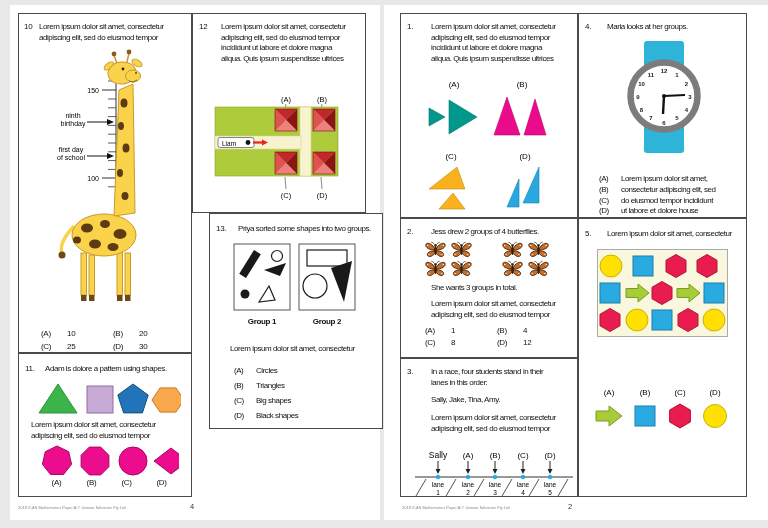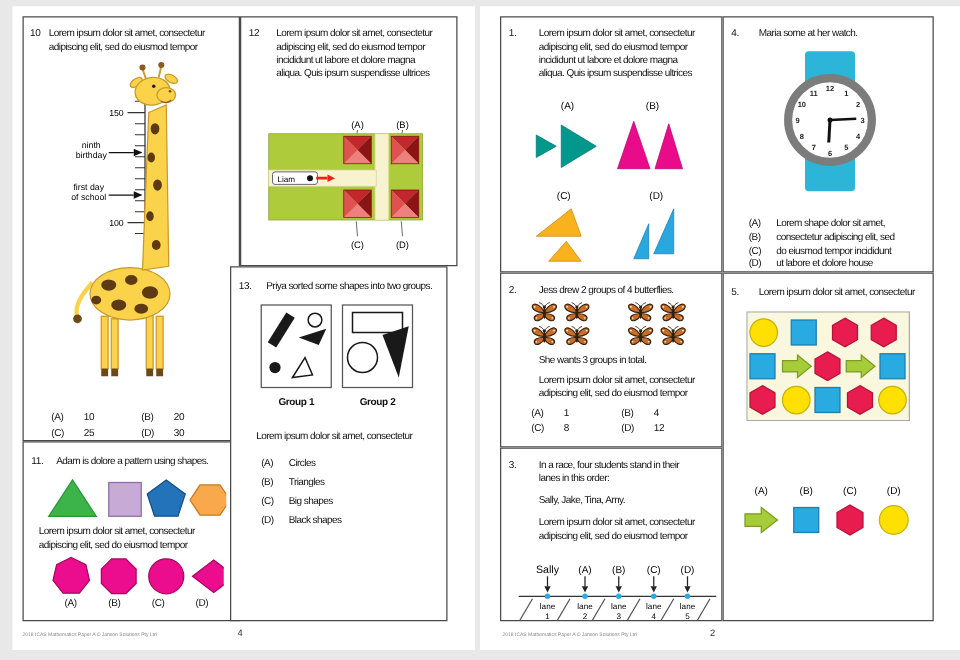--- a/index.html
+++ b/index.html
@@ -220,21 +220,21 @@
     <text x="85" y="106" font-size="7.5" text-anchor="middle">(C)</text>
     <text x="121" y="106" font-size="7.5" text-anchor="middle">(D)</text>
     <rect x="17" y="45.5" width="36" height="10" rx="2" fill="#fff" stroke="#666" stroke-width="0.8"></rect>
     <text x="21" y="53.5" font-size="6.5">Liam</text>
     <circle cx="47" cy="50.5" r="2.4" fill="#111"></circle>
     <line x1="52" y1="50.5" x2="61" y2="50.5" stroke="#e8231a" stroke-width="2.2"></line>
     <polygon points="61,47.5 67,50.5 61,53.5" fill="#e8231a"></polygon>
   </svg>
 </div>
 
-<div class="cell" style="left:184px;top:213px;width:174px;height:284px;">
+<div class="cell" style="left:209px;top:213px;width:174px;height:216px;">
   <div class="qnum" style="left:6px;top:10px;">13.</div>
   <div class="qtext" style="left:28px;top:10px;">Priya sorted some shapes into two groups.</div>
   <svg style="left:20px;top:28px;" width="133" height="72" viewBox="0 0 133 72">
     <rect x="4" y="2" width="56" height="66" fill="#fff" stroke="#555" stroke-width="1"></rect>
     <rect x="69" y="2" width="56" height="66" fill="#fff" stroke="#555" stroke-width="1"></rect>
     <g>
       <rect x="16" y="8" width="8" height="28" transform="rotate(32 20 22)" fill="#191919"></rect>
       <circle cx="47" cy="14" r="5.5" fill="none" stroke="#191919" stroke-width="1.2"></circle>
       <polygon points="34,28 56,21 50,34" fill="#191919"></polygon>
       <circle cx="15" cy="52" r="4.5" fill="#191919"></circle>
@@ -400,21 +400,21 @@
       <text x="122" y="42">lane</text>
         <text x="122" y="50">4</text>
       <text x="149" y="42">lane</text>
         <text x="149" y="50">5</text>
     </g>
   </svg>
 </div>
 
 <div class="cell" style="left:578px;top:13px;width:169px;height:205px;">
   <div class="qnum" style="left:6px;top:8px;">4.</div>
-  <div class="qtext" style="left:28px;top:8px;">Maria some at her watch.</div>
+  <div class="qtext" style="left:28px;top:8px;">Maria looks at her groups.</div>
   <svg style="left:38px;top:26px;" width="95" height="114" viewBox="0 0 95 114">
     <rect x="27" y="1" width="40" height="112" rx="3" fill="#2cb5d8"></rect>
     <circle cx="47" cy="56" r="33.5" fill="#fff" stroke="#7c7c7c" stroke-width="6.5"></circle>
     <g font-size="6" font-weight="bold" text-anchor="middle" fill="#222">
       <text x="47" y="32.5">12</text>
       <text x="60" y="37">1</text>
       <text x="69.5" y="45.5">2</text>
       <text x="73" y="58.5">3</text>
       <text x="69.5" y="71.5">4</text>
       <text x="60" y="80">5</text>
@@ -424,21 +424,21 @@
       <text x="21" y="58.5">9</text>
       <text x="24.5" y="45.5">10</text>
       <text x="34" y="37">11</text>
     </g>
     <line x1="47" y1="56" x2="68" y2="55" stroke="#111" stroke-width="2"></line>
     <line x1="47" y1="56" x2="46" y2="74" stroke="#111" stroke-width="2.4"></line>
     <circle cx="47" cy="56" r="2" fill="#111"></circle>
   </svg>
   <div class="optlist" style="left:20px;top:160px;">
     <span>(A)</span>
-    <span>Lorem shape dolor sit amet,</span>
+    <span>Lorem ipsum dolor sit amet,</span>
     <span>(B)</span>
     <span>consectetur adipiscing elit, sed</span>
     <span>(C)</span>
     <span>do eiusmod tempor incididunt</span>
     <span>(D)</span>
     <span>ut labore et dolore house</span>
   </div>
 </div>
 
 <div class="cell" style="left:578px;top:218px;width:169px;height:279px;">

